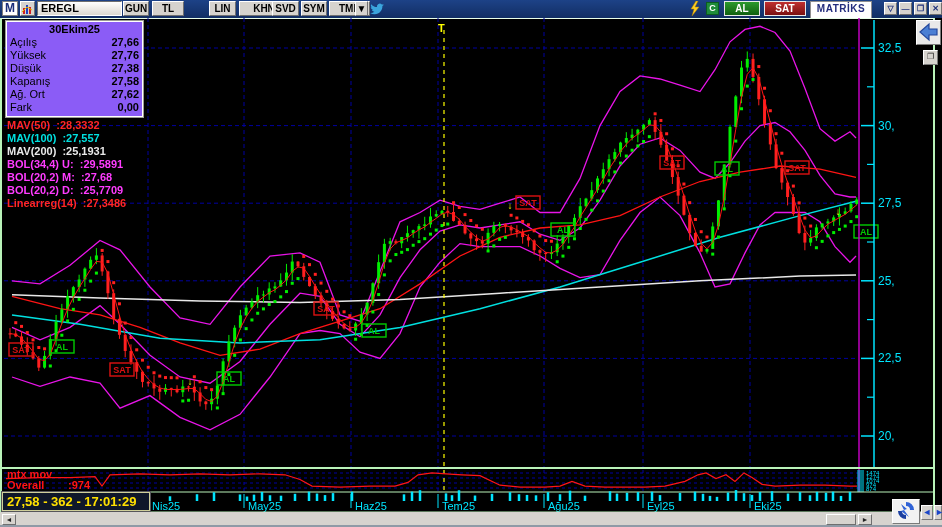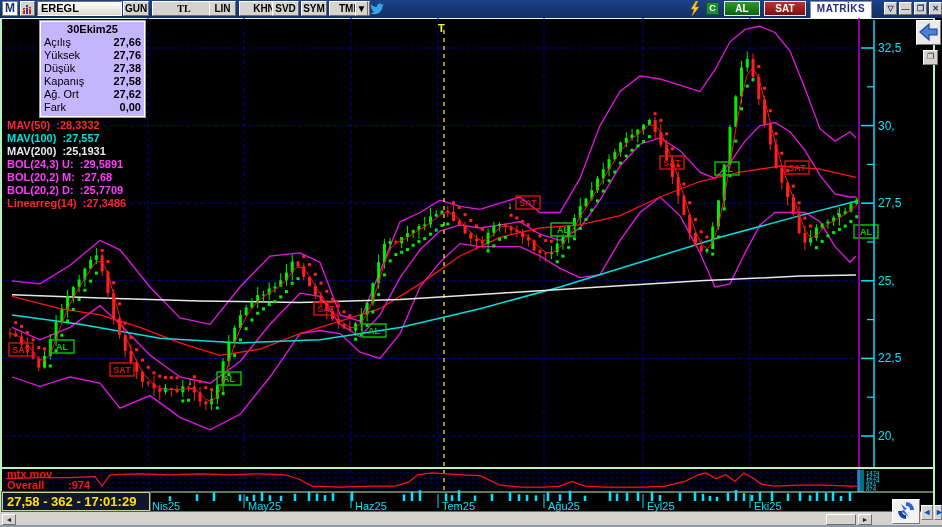--- a/index.html
+++ b/index.html
@@ -31,22 +31,22 @@
   #flash-ico{position:absolute;left:689px;top:1px;width:14px;height:15px;}
   #refresh-ico{position:absolute;left:706px;top:2px;width:13px;height:13px;background:#1f8c3a;border:1px solid #0c5c20;
                box-sizing:border-box;color:#fff;font-size:9px;font-weight:bold;text-align:center;line-height:11px;}
   #tw-ico{position:absolute;left:370px;top:2px;width:15px;height:13px;}
   
   #chartwin{position:absolute;left:0;top:18px;width:935px;height:494px;background:#000;
             border-left:2px solid #b9f3b9;border-right:2px solid #b9f3b9;border-top:1px solid #e9ffe9;
             box-sizing:border-box;}
   #plot-svg{position:absolute;left:0;top:18px;width:942px;height:494px;}
   
-  #infobox{position:absolute;left:5px;top:20px;width:107px;background:#c4b5fd;border:1px solid #9c9c94;
-           outline:1px solid #ffffff;outline-offset:-2px;padding:2px 4px 3px 4px;box-sizing:border-box;z-index:5;margin-left:34px;}
+  #infobox{position:absolute;left:5px;top:20px;width:139px;background:#8b5cf6;border:1px solid #9c9c94;
+           outline:1px solid #ffffff;outline-offset:-2px;padding:2px 4px 3px 4px;box-sizing:border-box;z-index:5;}
   #infobox .title{font-size:11px;font-weight:bold;text-align:center;color:#000;margin-bottom:1px;}
   .inforow{display:flex;font-size:11px;color:#000;line-height:13px;}
   .inforow .lbl{flex:0 0 55px;text-align:left;padding-right:6px;}
   .inforow .val{flex:1;text-align:right;font-weight:bold;}
   
   #indics{position:absolute;left:7px;top:119px;z-index:5;}
   .indrow{font-size:11px;font-weight:bold;line-height:13px;white-space:pre;}
   
   #statusbox{position:absolute;left:2px;top:492px;width:148px;height:19px;background:#0f172a;
              border:1px solid #cfcf9a;outline:1px solid #56565a;box-sizing:border-box;z-index:6;
@@ -80,21 +80,21 @@
       <svg width="13" height="13">
           <rect x="2" y="5" width="2" height="6" fill="#d02020"></rect>
           <rect x="5" y="2" width="2" height="9" fill="#2040c0"></rect>
           <rect x="8" y="4" width="2" height="7" fill="#d02020"></rect>
           <polyline points="1,9 6,4 11,7" stroke="#e8b400" stroke-width="1" fill="none"></polyline>
         </svg>
     </div>
     <div id="symbol-field">EREGL</div>
     <div id="tb-buttons">
         <div class="tb" style="left: 123px; width: 26px;">GUN</div>
-        <div class="tb" style="left: 152px; width: 64px; font-family: Liberation Serif, serif;">TL</div>
+        <div class="tb" style="left: 152px; width: 32px;">TL</div>
         <div class="tb" style="left: 209px; width: 27px;">LIN</div>
         <div class="tb" style="left: 239px; width: 50px;">KHN</div>
         <div class="tb" style="left: 272px; width: 27px;">SVD</div>
         <div class="tb" style="left: 301px; width: 26px;">SYM</div>
         <div class="tb" style="left: 329px; width: 41px;">TMP</div>
         <div class="tb" style="left: 355px; width: 13px;">▼</div>
       </div>
     <span id="tw-ico">
       <svg width="15" height="13" viewBox="0 0 15 13">
           <path d="M14 2c-.5.3-1 .5-1.6.6A2.8 2.8 0 0 0 13.6.9c-.5.3-1.1.6-1.8.7A2.8 2.8 0 0 0 7 4.1C4.7 4 2.6 2.9 1.2 1.2.6 2.3.9 3.7 2 4.4c-.4 0-.9-.1-1.2-.3 0 1.3.9 2.4 2.2 2.7-.4.1-.8.1-1.2 0 .3 1.1 1.3 1.9 2.5 1.9A5.6 5.6 0 0 1 .2 10a7.9 7.9 0 0 0 4.3 1.3c5.2 0 8.1-4.3 7.9-8.2.6-.3 1.1-.8 1.6-1.1z" fill="#3ba5dd"></path>
@@ -798,21 +798,21 @@
           <span class="lbl">Fark</span>
           <span class="val">0,00</span>
         </div>
       </div>
   </div>
 
   <div id="indics">
       <div class="indrow" style="color: rgb(255, 38, 38);">MAV(50)  :28,3332</div>
       <div class="indrow" style="color: rgb(0, 224, 224);">MAV(100)  :27,557</div>
       <div class="indrow" style="color: rgb(232, 232, 232);">MAV(200)  :25,1931</div>
-      <div class="indrow" style="color: rgb(255, 60, 255);">BOL(24,3) U:  :29,5891</div>
+      <div class="indrow" style="color: rgb(255, 60, 255);">BOL(34,4) U:  :29,5891</div>
       <div class="indrow" style="color: rgb(255, 60, 255);">BOL(20,2) M:  :27,68</div>
       <div class="indrow" style="color: rgb(255, 60, 255);">BOL(20,2) D:  :25,7709</div>
       <div class="indrow" style="color: rgb(255, 38, 38);">Linearreg(14)  :27,3486</div>
     </div>
 
   <div id="statusbox">27,58 - 362 - 17:01:29</div>
 
   <div id="rightcol"></div>
   <div id="arrow-big">
     <svg width="23" height="23" viewBox="0 0 23 23">

